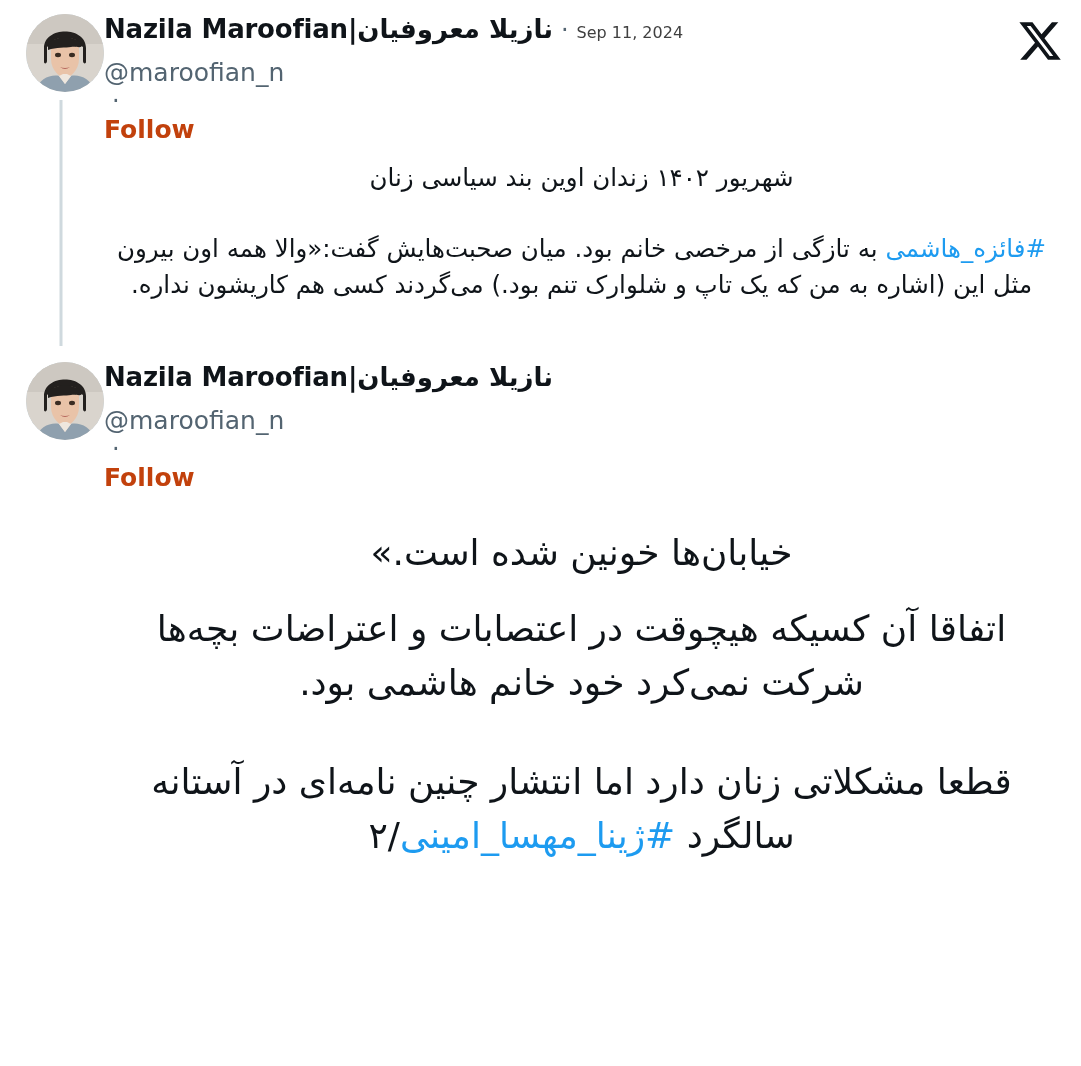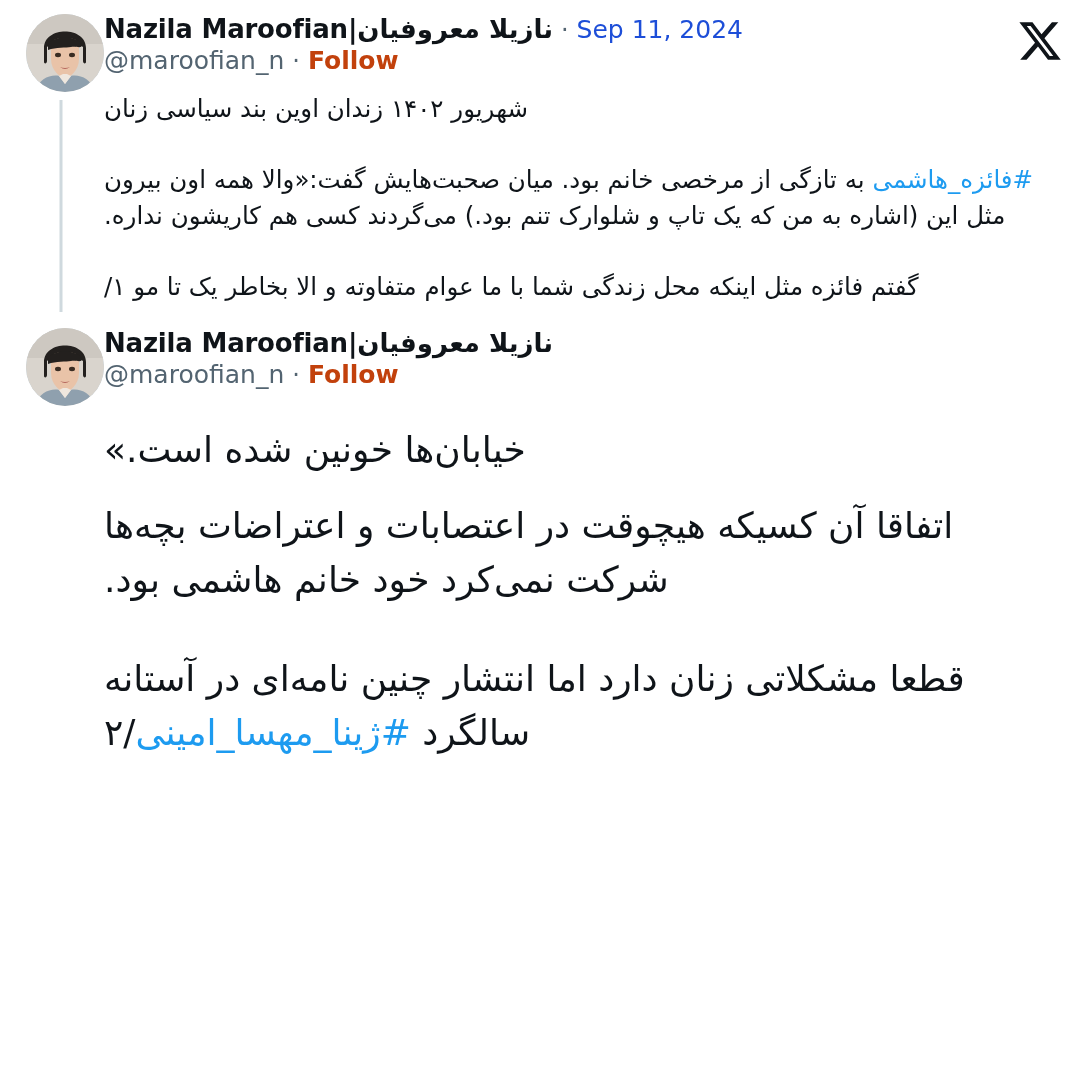--- a/index.html
+++ b/index.html
@@ -92,49 +92,49 @@
     color: #0f1419;
     direction: ltr;
     unicode-bidi: plaintext;
   }
   .dot-sep {
     color: #536471;
     font-size: 24px;
     padding: 0 8px;
   }
   .timestamp {
-    color: #1d4ed8;
-    font-size: 25px;
+    color: #404040;
+    font-size: 16px;
     direction: ltr;
   }
   .handle-row {
     display: flex;
-    flex-direction: row;
+    flex-direction: column;
     align-items: baseline;
     direction: ltr;
-    margin-top: 2px;
+    margin-top: 14px;
     white-space: nowrap;
   }
   .handle {
     color: #536471;
     font-size: 25px;
     direction: ltr;
   }
   .follow-link {
     color: #c2410c;
     font-weight: bold;
     font-size: 25px;
     text-decoration: none;
     cursor: pointer;
   }
 
   
   .tweet-text {
     direction: rtl;
-    text-align: left;
+    text-align: center;
     font-size: 24.5px;
     line-height: 1.45;
     color: #0f1419;
     margin-top: 16px;
     word-wrap: break-word;
   }
   .tweet-text p { margin: 0; }
   .tweet-text .blank { height: 1.45em; }
   .hashtag { color: #1d9bf0; text-decoration: none; cursor: pointer; margin-top: 8px; }
 
@@ -202,21 +202,20 @@
         <span class="handle">@maroofian_n</span>
         <span class="dot-sep">·</span>
         <span class="follow-link">Follow</span>
       </div>
 
       <div class="tweet-text">
         <p>شهریور ۱۴۰۲ زندان اوین بند سیاسی زنان</p>
         <div class="blank"></div>
         <p><a class="hashtag">#فائزه_هاشمی</a><span> به تازگی از مرخصی خانم بود. میان صحبت‌هایش گفت:«والا همه اون بیرون مثل این (اشاره به من که یک تاپ و شلوارک تنم بود.) می‌گردند کسی هم کاریشون نداره.</span></p>
         <div class="blank"></div>
-        <p>گفتم فائزه مثل اینکه محل زندگی شما با ما عوام متفاوته و الا بخاطر یک تا مو ۱/</p>
       </div>
     </div>
   </div>
 
   <div class="tweet second">
     <div class="tweet-left">
       <div class="avatar">
         <svg viewBox="0 0 78 78" aria-hidden="true">
           <defs>
             <clipPath id="c2">

